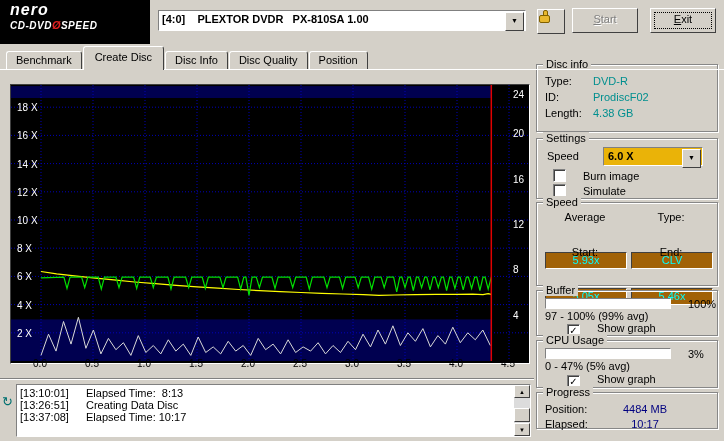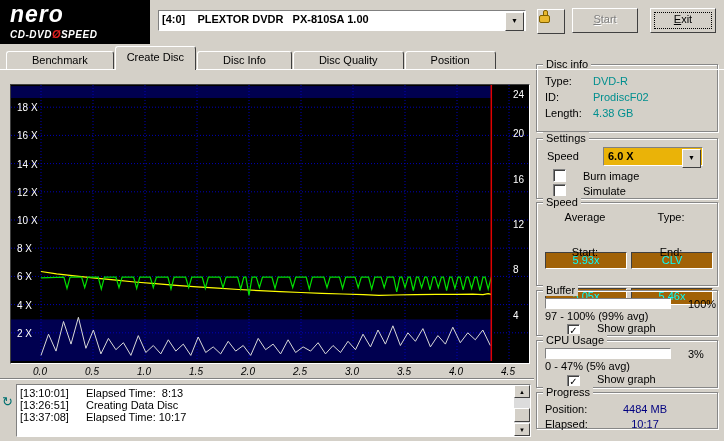--- a/index.html
+++ b/index.html
@@ -8,47 +8,47 @@
     background:#d4d0c8;
     font-family:"Liberation Sans", sans-serif;font-size:11px;color:#000;
   }
   .abs{position:absolute;}
   .raised{background:#d4d0c8;border-top:1px solid #ffffff;border-left:1px solid #ffffff;
           border-right:1px solid #404040;border-bottom:1px solid #404040;}
   .sunken{border-top:1px solid #808080;border-left:1px solid #808080;
           border-right:1px solid #ffffff;border-bottom:1px solid #ffffff;font-weight:bold;}
   
   .logo-box{left:0;top:0;width:150px;height:44px;background:#000;}
-  .logo-nero{font-style:italic;font-weight:bold;font-size:23px;color:#fff;margin:1px 0 0 10px;letter-spacing:1px;}
+  .logo-nero{font-style:italic;font-weight:bold;font-size:16px;color:#fff;margin:1px 0 0 10px;letter-spacing:1px;}
   .logo-sub{font-style:italic;font-weight:bold;font-size:10px;color:#fff;margin-left:10px;letter-spacing:0.5px;}
   .logo-sub .slash{color:#e02020;font-size:11px;}
   .drive-combo{left:158px;top:10px;width:368px;height:21px;background:#fff;box-sizing:border-box;}
   .combo-text{position:absolute;left:3px;top:2px;right:20px;white-space:pre;overflow:hidden;}
   .combo-btn{position:absolute;right:1px;top:1px;width:17px;height:17px;text-align:center;font-size:7px;line-height:16px;}
   .tool-btn{left:537px;top:9px;width:26px;height:23px;}
   .btn{height:23px;width:64px;text-align:center;}
   .btn-label{display:block;line-height:21px;}
   .btn-label::first-letter{text-decoration:underline;}
   .btn.disabled .btn-label{color:#808080;text-shadow:1px 1px 0 #ffffff;}
   .focus-rect{position:absolute;left:3px;top:3px;right:3px;bottom:3px;border:1px dotted #000;pointer-events:none;}
   .hand{position:relative;width:12px;height:13px;margin:4px auto 0;}
   .hand .finger{position:absolute;left:5px;top:0;width:3px;height:7px;background:#e8b830;border:1px solid #806000;border-radius:2px;}
   .hand .palm{position:absolute;left:1px;top:5px;width:9px;height:6px;background:#e8b830;border:1px solid #806000;border-radius:2px;}
   
   #tab-strip{left:6px;top:46px;height:24px;z-index:3;}
-  .tab{display:inline-block;position:relative;top:3px;padding:2px 25px 3px;background:#d4d0c8;
+  .tab{display:inline-block;position:relative;top:3px;padding:2px 9px 3px;background:#d4d0c8;
        border-top:1px solid #fff;border-left:1px solid #fff;border-right:1px solid #404040;
        border-radius:3px 3px 0 0;margin-right:1px;z-index:1;}
   .tab.active{top:0;padding:4px 11px 7px;z-index:5;}
   .content-top{left:0;top:69px;width:724px;height:1px;background:#ffffff;z-index:2;}
   
   .chart-box{left:10px;top:84px;width:520px;height:280px;background:#000;box-sizing:border-box;
              border-top:1px solid #404040;border-left:1px solid #404040;
              border-right:1px solid #ffffff;border-bottom:1px solid #ffffff;}
-  #x-labels{left:10px;top:366px;width:520px;height:12px;font-style:italic;}
+  #x-labels{left:10px;top:358px;width:520px;height:12px;}
   .x-tick{position:absolute;width:24px;text-align:center;font-size:10px;}
   
   .group{left:536px;width:182px;border:1px solid #878787;box-sizing:border-box;
          box-shadow:1px 1px 0 #ffffff, inset 1px 1px 0 #ffffff;}
   .group-title{position:absolute;top:-7px;left:6px;background:#d4d0c8;padding:0 3px;}
   .info-row{position:absolute;left:8px;height:13px;}
   .info-lbl{display:inline-block;width:48px;}
   .teal{color:#008f8f;}
   .navy{color:#000080;}
   .val-box{position:absolute;height:15px;line-height:15px;text-align:center;background:#a16207;color:#00ffff;

